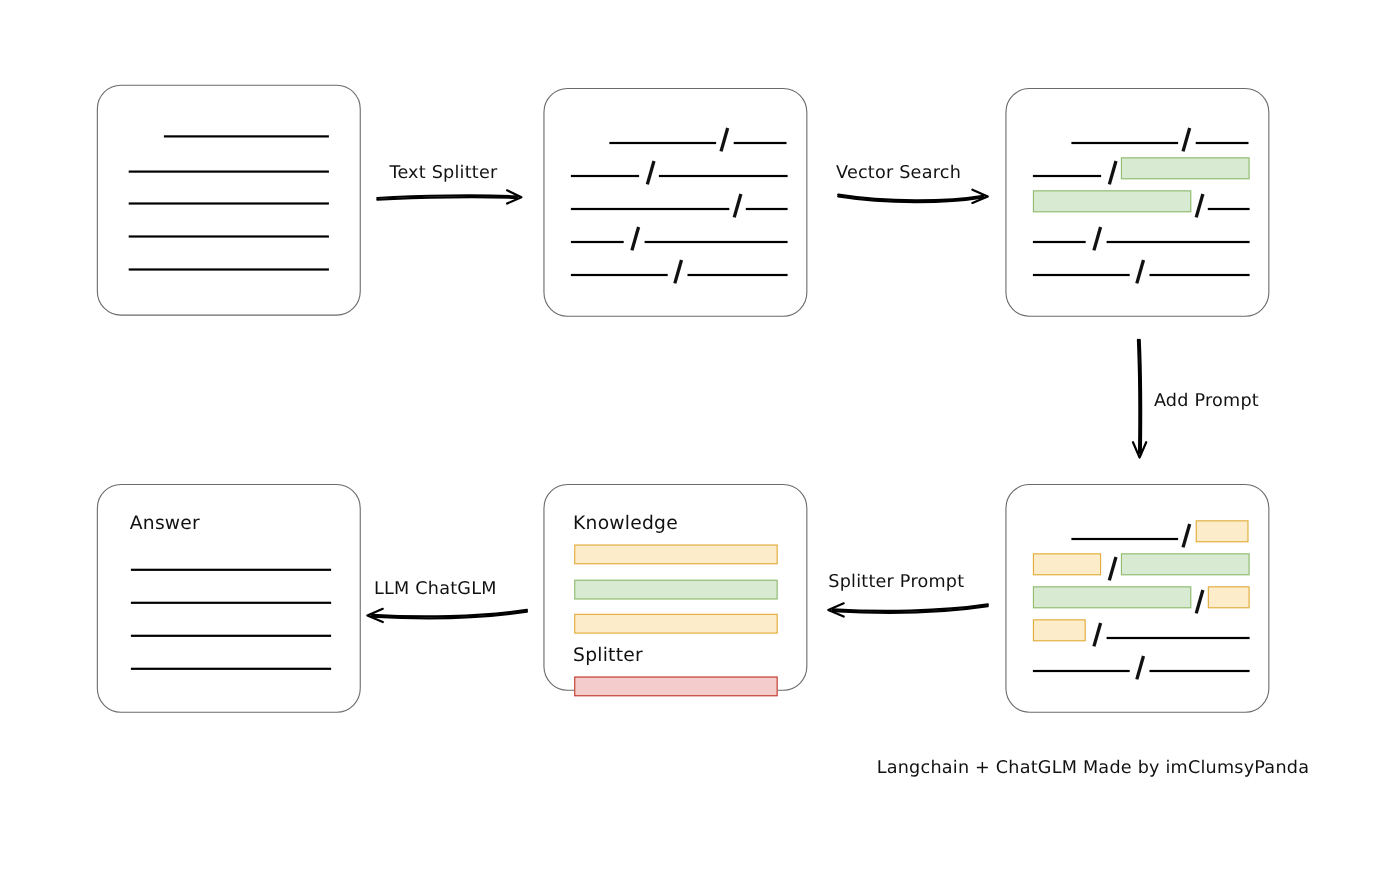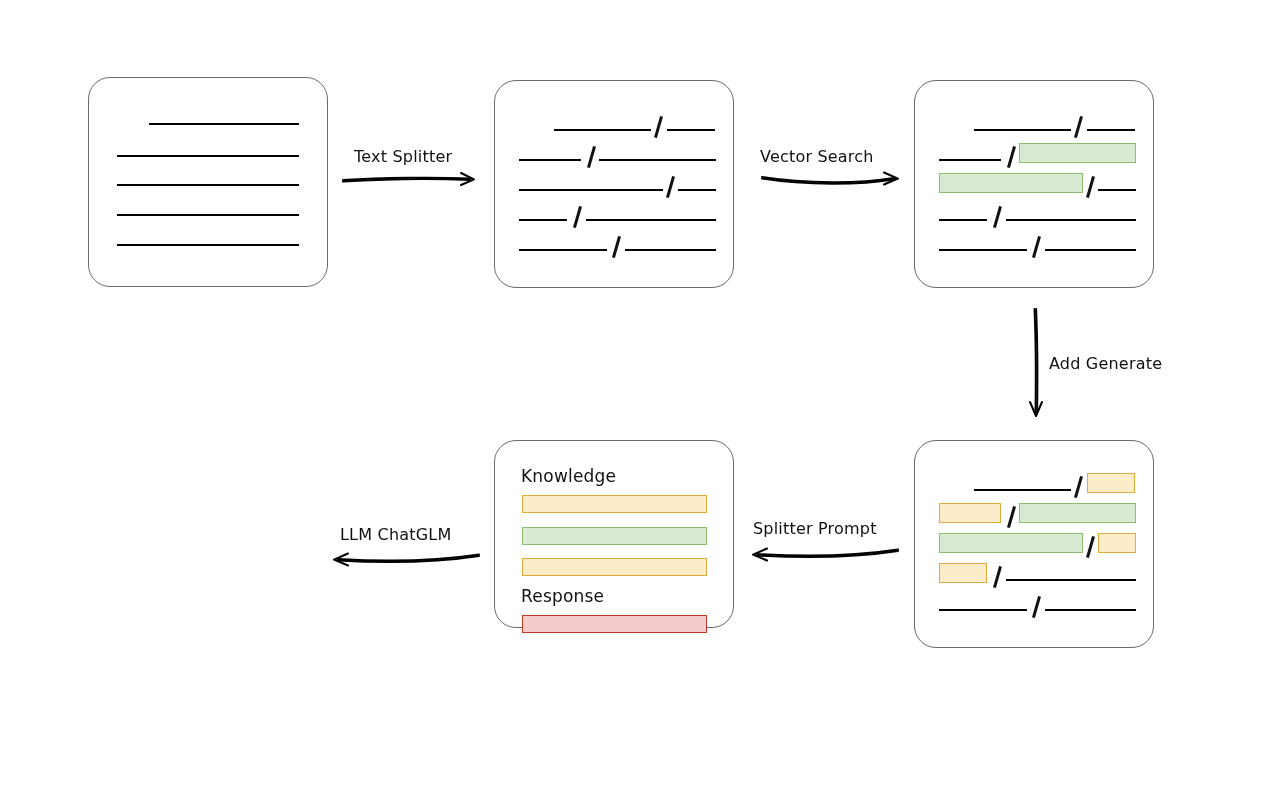--- a/index.html
+++ b/index.html
@@ -160,21 +160,21 @@
       <div class="rule" style="left:24px; top:138px; width:48px;"></div>
       <div class="slash" style="left:81px; top:125px; height:22px;"></div>
       <div class="rule" style="left:91px; top:138px; width:130px;"></div>
 
       <div class="rule" style="left:24px; top:168px; width:88px;"></div>
       <div class="slash" style="left:120px; top:155px; height:22px;"></div>
       <div class="rule" style="left:130px; top:168px; width:91px;"></div>
     </div>
   </div>
 
-  <div class="edge-label" style="left:1036px; top:354px;">Add Generate</div>
+  <div class="edge-label" style="left:1036px; top:354px;">Add Prompt</div>
   <svg class="arrow" style="left:1012px; top:308px;" width="22" height="112" viewBox="0 0 22 112">
     <path d="M9.5,1 C11,35 11,72 10.5,104"></path>
     <path d="M11.1,1 C12.6,35 12.6,72 12.1,104"></path>
     <polyline points="5,94 11,108 17,94"></polyline>
   </svg>
 
   <div class="card" style="left:901px; top:440px; width:240px; height:208px;">
     <div class="card-inner">
 
       <div class="rule" style="left:59px; top:48px; width:97px;"></div>
@@ -205,27 +205,37 @@
     <path d="M148,7 C105,13.6 50,14 7,11.6"></path>
     <polyline points="17,4.5 3,10.6 17,16.5"></polyline>
   </svg>
 
   <div class="card" style="left:481px; top:440px; width:240px; height:188px;">
     <div class="card-inner">
       <div class="box-title" style="left:26px; top:25px;">Knowledge</div>
       <div class="chip yellow" style="left:27px; top:54px; width:185px; height:18px;"></div>
       <div class="chip green" style="left:27px; top:86px; width:185px; height:18px;"></div>
       <div class="chip yellow" style="left:27px; top:117px; width:185px; height:18px;"></div>
-      <div class="box-title" style="left:26px; top:145px;">Response</div>
+      <div class="box-title" style="left:26px; top:145px;">Splitter</div>
       <div class="chip red" style="left:27px; top:174px; width:185px; height:18px;"></div>
     </div>
   </div>
 
   <div class="edge-label" style="left:327px; top:525px;">LLM ChatGLM</div>
   <svg class="arrow" style="left:318px; top:549px;" width="150" height="22" viewBox="0 0 150 22">
     <path d="M148,5.5 C105,12 50,12.5 7,10"></path>
     <path d="M148,7 C105,13.6 50,14 7,11.6"></path>
     <polyline points="17,4.5 3,10.6 17,16.5"></polyline>
   </svg>
 
-
+  <div class="card" style="left:75px; top:440px; width:240px; height:208px;">
+    <div class="card-inner">
+      <div class="box-title" style="left:29px; top:25px;">Answer</div>
+      <div class="rule" style="left:30px; top:76px; width:182px;"></div>
+      <div class="rule" style="left:30px; top:106px; width:182px;"></div>
+      <div class="rule" style="left:30px; top:136px; width:182px;"></div>
+      <div class="rule" style="left:30px; top:166px; width:182px;"></div>
+    </div>
+  </div>
+
+  <div class="footer-note" style="left:784px; top:688px;">Langchain + ChatGLM Made by imClumsyPanda</div>
 
 </div>
 
 </body></html>

